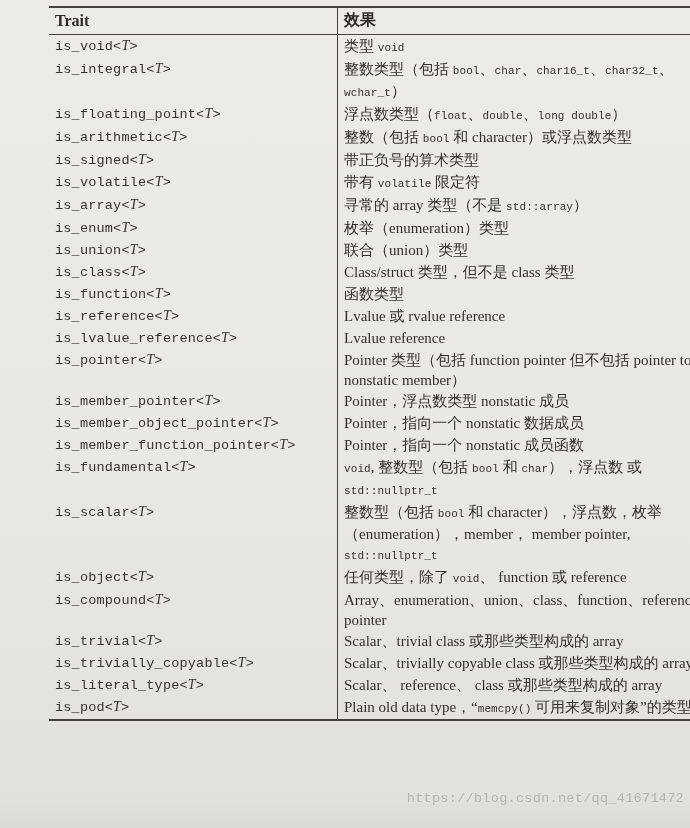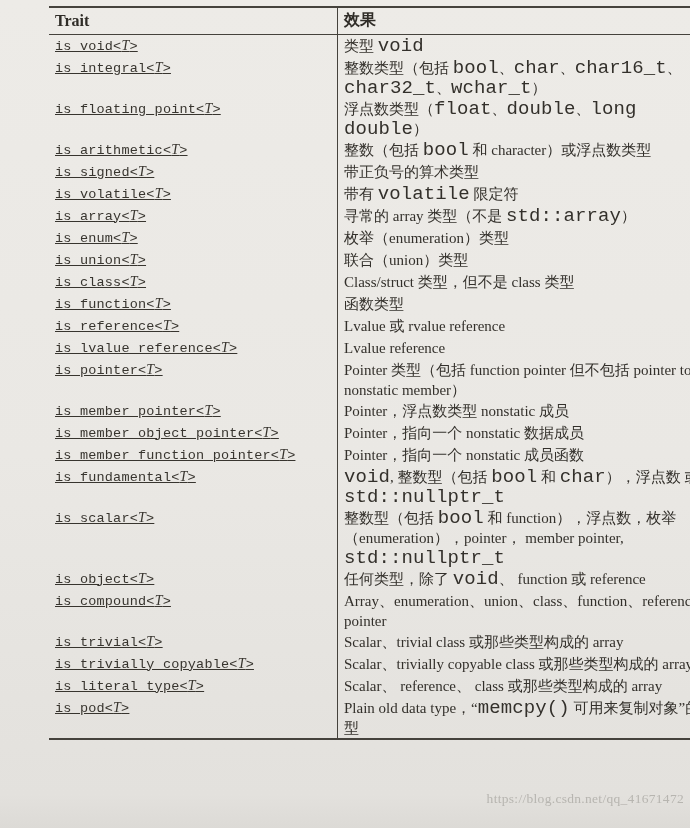--- a/index.html
+++ b/index.html
@@ -11,29 +11,29 @@
   }
   .table-wrap { position:absolute; left:6px; right:5px; top:6px; }
   table { width:100%; border-collapse:collapse;
           border-top:2.5px solid #45423c; border-bottom:2.5px solid #45423c;margin-left:43px; }
   th { text-align:left; font-size:16px; font-weight:bold; padding:2px 6px 3px 6px;
        border-bottom:1.5px solid #45423c; color:#2f2c27; }
   th.trait-h { width:276px; }
   td { vertical-align:top; padding:0.5px 4px 0.5px 6px; font-size:15px; line-height:20px; }
   td.trait {
     font-family:"Liberation Mono","DejaVu Sans Mono",monospace;
-    font-size:13.5px; letter-spacing:.2px; white-space:nowrap; color:#38352f;text-decoration:underline;
+    font-size:13.5px; letter-spacing:.2px; white-space:nowrap; color:#38352f;
   }
   td.trait i { font-family:"Liberation Serif",serif; font-style:italic; font-size:14px; }
   .vline { border-right:1.5px solid #45423c; }
-  .c { font-family:"Liberation Mono","DejaVu Sans Mono",monospace; font-size:19px; letter-spacing:.1px; }
+  .c { font-family:"Liberation Mono","DejaVu Sans Mono",monospace; font-size:11px; letter-spacing:.1px; }
   .effect { color:#33302b; }
   .watermark {
     position:absolute; right:6px; top:791px; font-size:13.5px;
-    font-family:Liberation Serif, serif;
+    font-family:Liberation Mono, monospace;
     color:#b7b5b0; letter-spacing:.3px; pointer-events:none;
   }
 </style>
 </head>
 <body>
 
 <div class="page">
   <div class="table-wrap">
     <table>
       <thead>
@@ -131,21 +131,21 @@
     <td class="effect"><span>Pointer，指向一个 nonstatic 成员函数</span></td>
   </tr>
 
   <tr>
     <td class="trait vline">is_fundamental&lt;<i>T</i>&gt;</td>
     <td class="effect"><span class="c">void</span><span>, 整数型（包括 </span><span class="c">bool</span><span> 和 </span><span class="c">char</span><span>），浮点数 或</span><span class="c">std::nullptr_t</span></td>
   </tr>
 
   <tr>
     <td class="trait vline">is_scalar&lt;<i>T</i>&gt;</td>
-    <td class="effect"><span>整数型（包括 </span><span class="c">bool</span><span> 和 function），浮点数，枚举（enumeration），pointer， member pointer, </span><span class="c">std::nullptr_t</span></td>
+    <td class="effect"><span>整数型（包括 </span><span class="c">bool</span><span> 和 character），浮点数，枚举（enumeration），member， member pointer, </span><span class="c">std::nullptr_t</span></td>
   </tr>
 
   <tr>
     <td class="trait vline">is_object&lt;<i>T</i>&gt;</td>
     <td class="effect"><span>任何类型，除了 </span><span class="c">void</span><span>、 function 或 reference</span></td>
   </tr>
 
   <tr>
     <td class="trait vline">is_compound&lt;<i>T</i>&gt;</td>
     <td class="effect"><span>Array、enumeration、union、class、function、reference 或 pointer</span></td>

